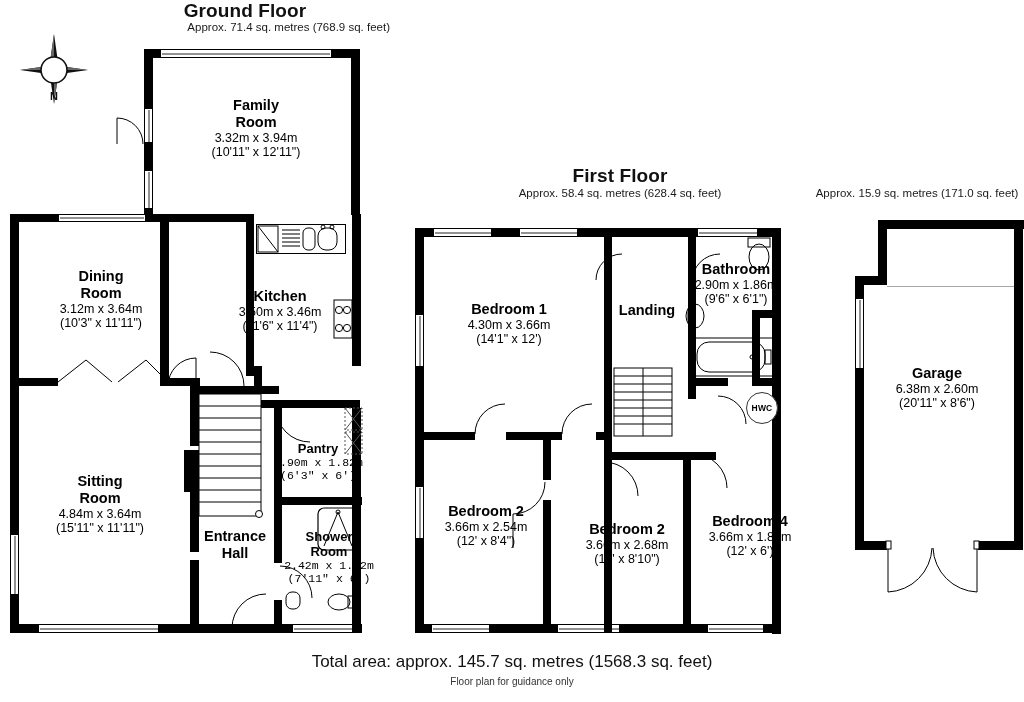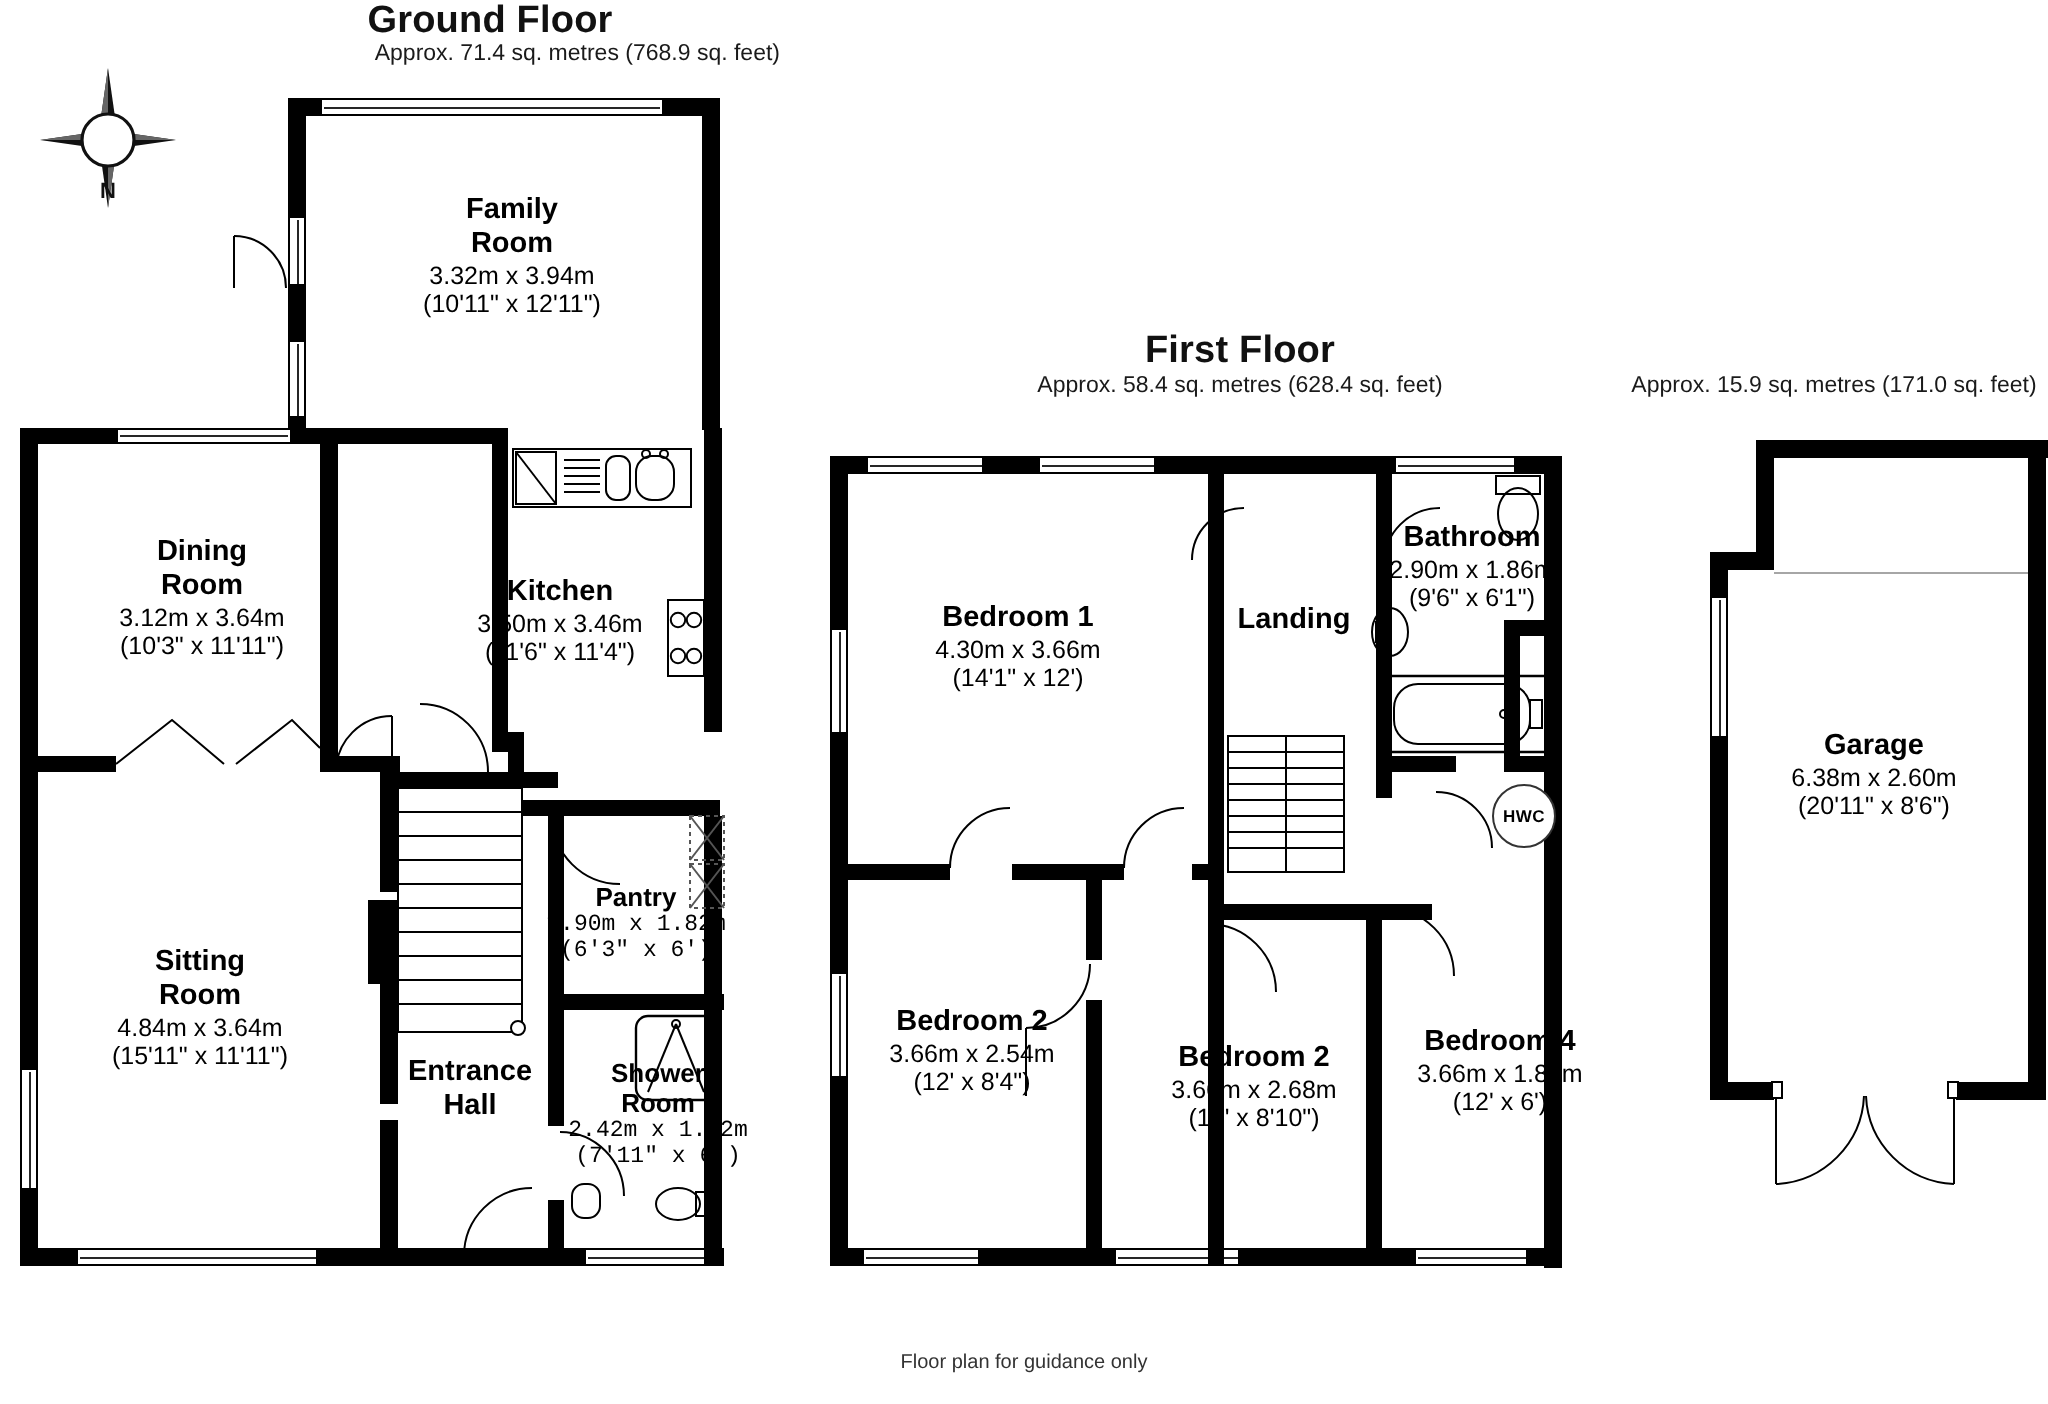--- a/index.html
+++ b/index.html
@@ -457,15 +457,16 @@
       <rect x="974" y="541" width="5" height="8" fill="#fff" stroke="#000" stroke-width="1"></rect>
     </svg>
 
     <div class="room" style="left:862px;top:365px;width:150px;">
       <div class="rname">Garage</div>
       <div class="rdim">6.38m x 2.60m</div>
       <div class="rdim">(20'11" x 8'6")</div>
     </div>
   </div>
 
+  <div class="total" style="top:652px;">Total area: approx. 145.7 sq. metres (1568.3 sq. feet)</div>
   <div class="guidance" style="top:676px;">Floor plan for guidance only</div>
 
 </div>
 
 </body></html>

